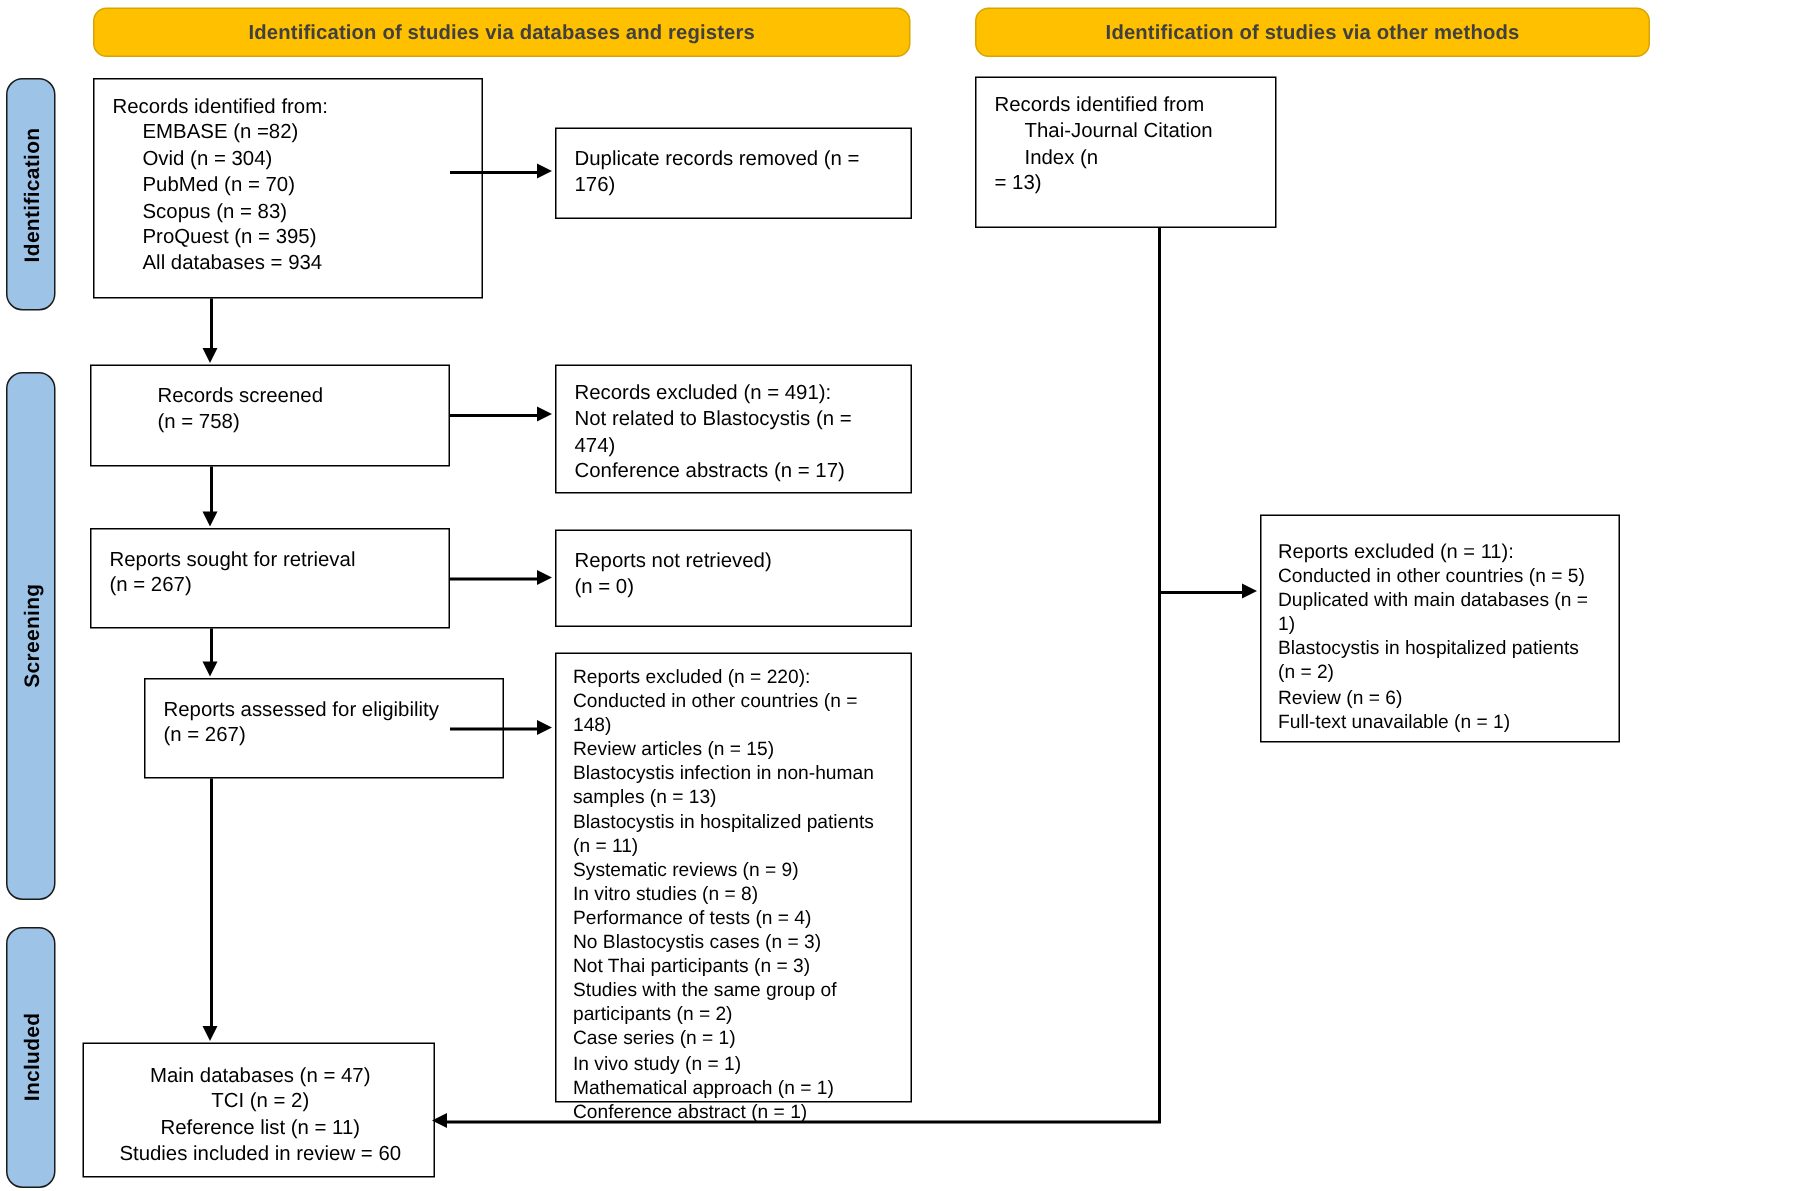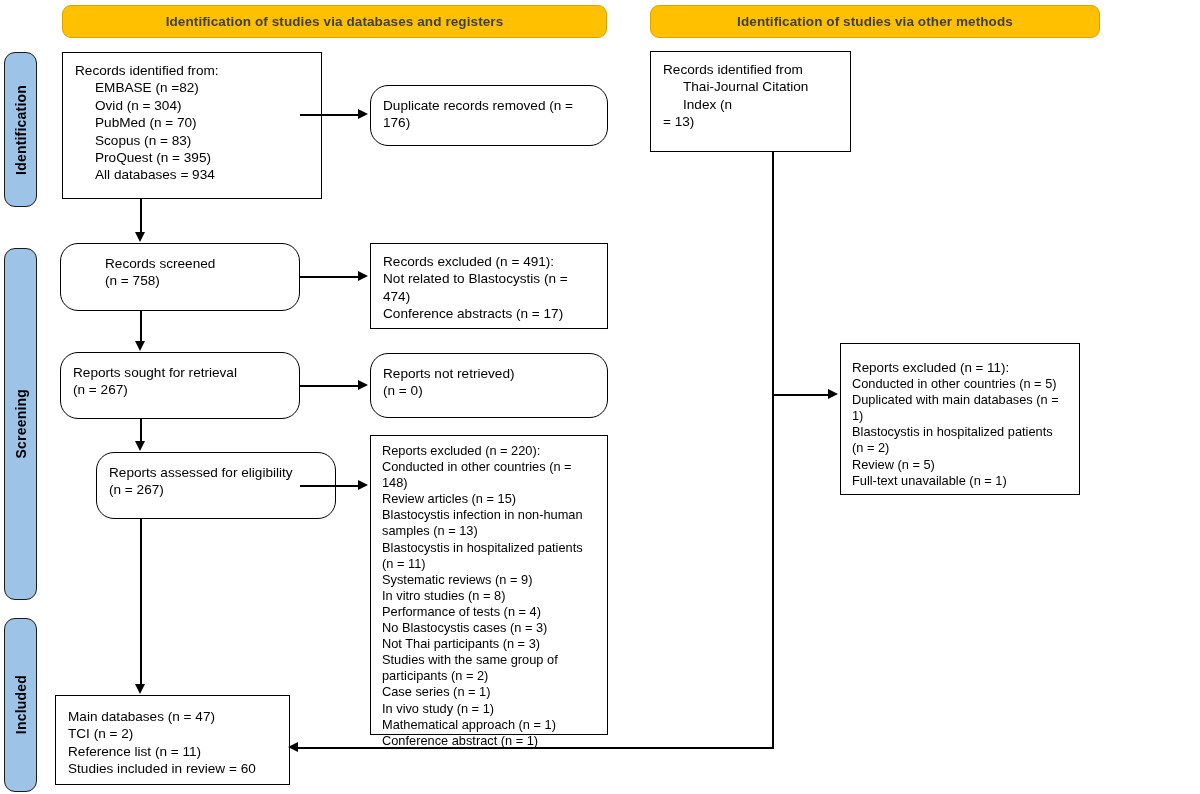--- a/index.html
+++ b/index.html
@@ -55,21 +55,21 @@
     position: absolute;
     background: #ffffff;
     border: 1.9px solid #000000;
     box-sizing: border-box;
     padding: 9px 10px 6px 12px;
     font-size: 13.6px;
     line-height: 17.4px;
   }
   .node .ln { display: block; white-space: pre-wrap; }
   .node .ind { padding-left: 20px; }
-  .node.mid { padding-top: 11px; border-radius: 18px; }
+  .node.mid { padding-top: 11px; }
   .node.listbox { padding: 7px 8px 6px 11px; font-size: 12.8px; line-height: 16.1px; }
 
   
   .vline { position: absolute; width: 1.6px; background: #000; }
   .hline { position: absolute; height: 1.6px; background: #000; }
   .arrow-r {
     position: absolute;
     width: 0; height: 0;
     border-top: 5.5px solid transparent;
     border-bottom: 5.5px solid transparent;
@@ -185,25 +185,25 @@
     <span class="ln">Conference abstract (n = 1)</span>
   </div>
 
   <div class="node listbox" style="left:840px; top:343px; width:240px; height:152px; padding-top:16px;">
     <span class="ln" style="font-size:13.4px;">Reports excluded (n = 11):</span>
     <span class="ln">Conducted in other countries (n = 5)</span>
     <span class="ln">Duplicated with main databases (n =</span>
     <span class="ln">1)</span>
     <span class="ln">Blastocystis in hospitalized patients</span>
     <span class="ln">(n = 2)</span>
-    <span class="ln">Review (n = 5)</span>
+    <span class="ln">Review (n = 6)</span>
     <span class="ln">Full-text unavailable (n = 1)</span>
   </div>
 
-  <div class="node" style="left:55px; top:695px; width:235px; height:90px; padding-top:12px;">
+  <div class="node" style="left:55px; top:695px; width:235px; height:90px; padding-top:12px;text-align:center;">
     <span class="ln">Main databases (n = 47)</span>
     <span class="ln">TCI (n = 2)</span>
     <span class="ln">Reference list (n = 11)</span>
     <span class="ln">Studies included in review = 60</span>
   </div>
 
   <div class="hline" style="left:300px; top:114px; width:60px;"></div>
   <div class="arrow-r" style="left:358px; top:109px;"></div>
 
   <div class="vline" style="left:140px; top:199px; height:34px;"></div>

